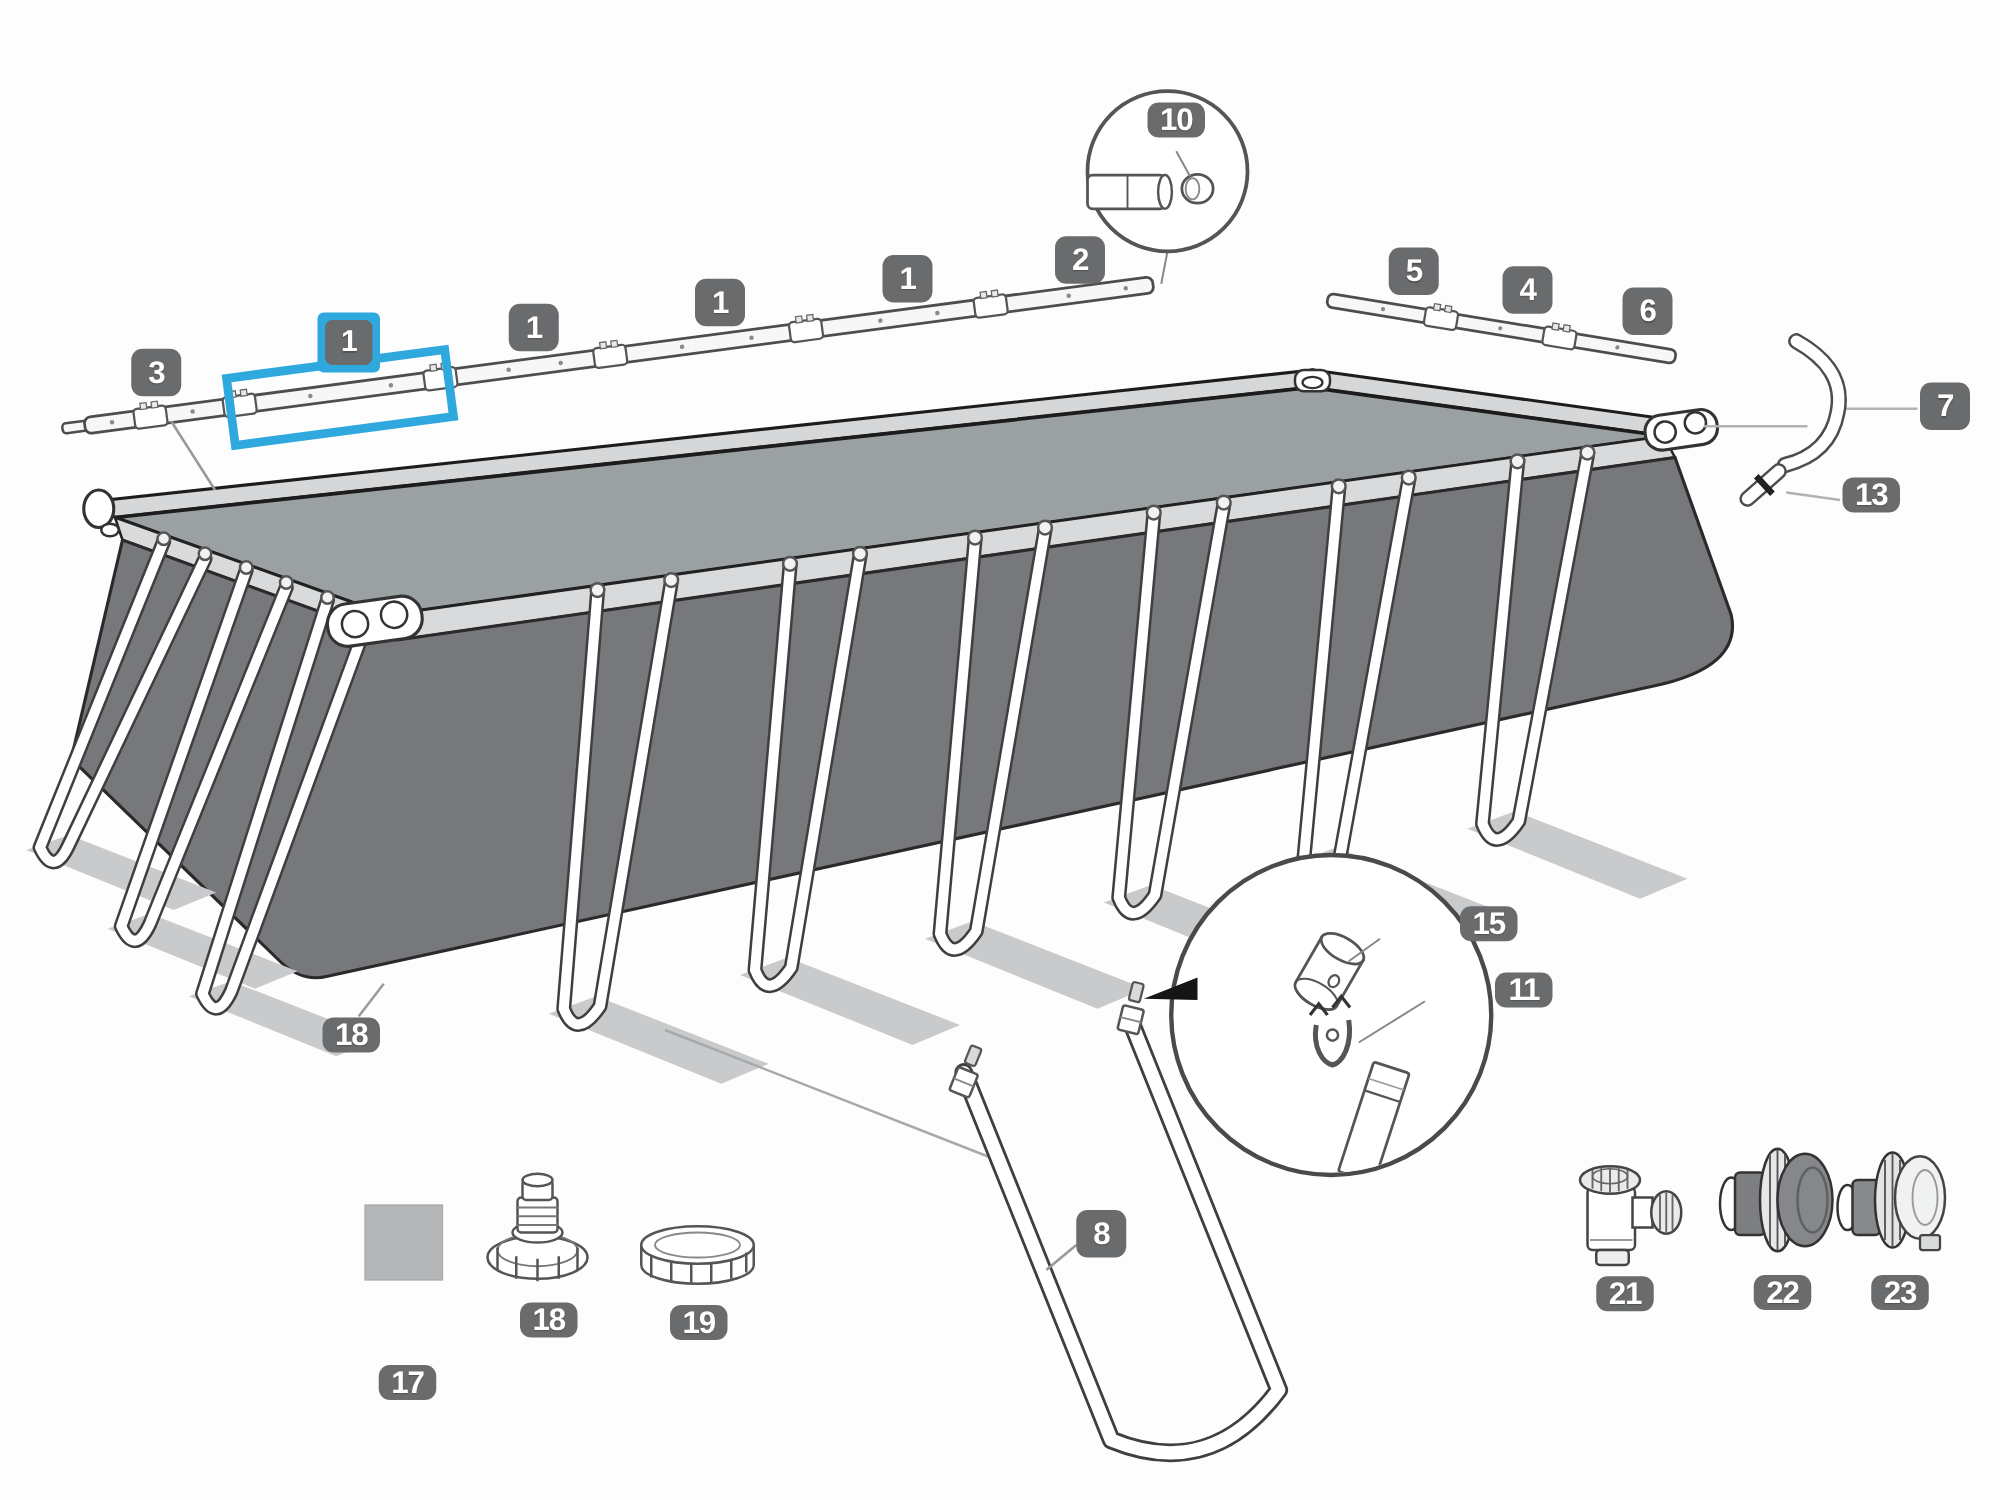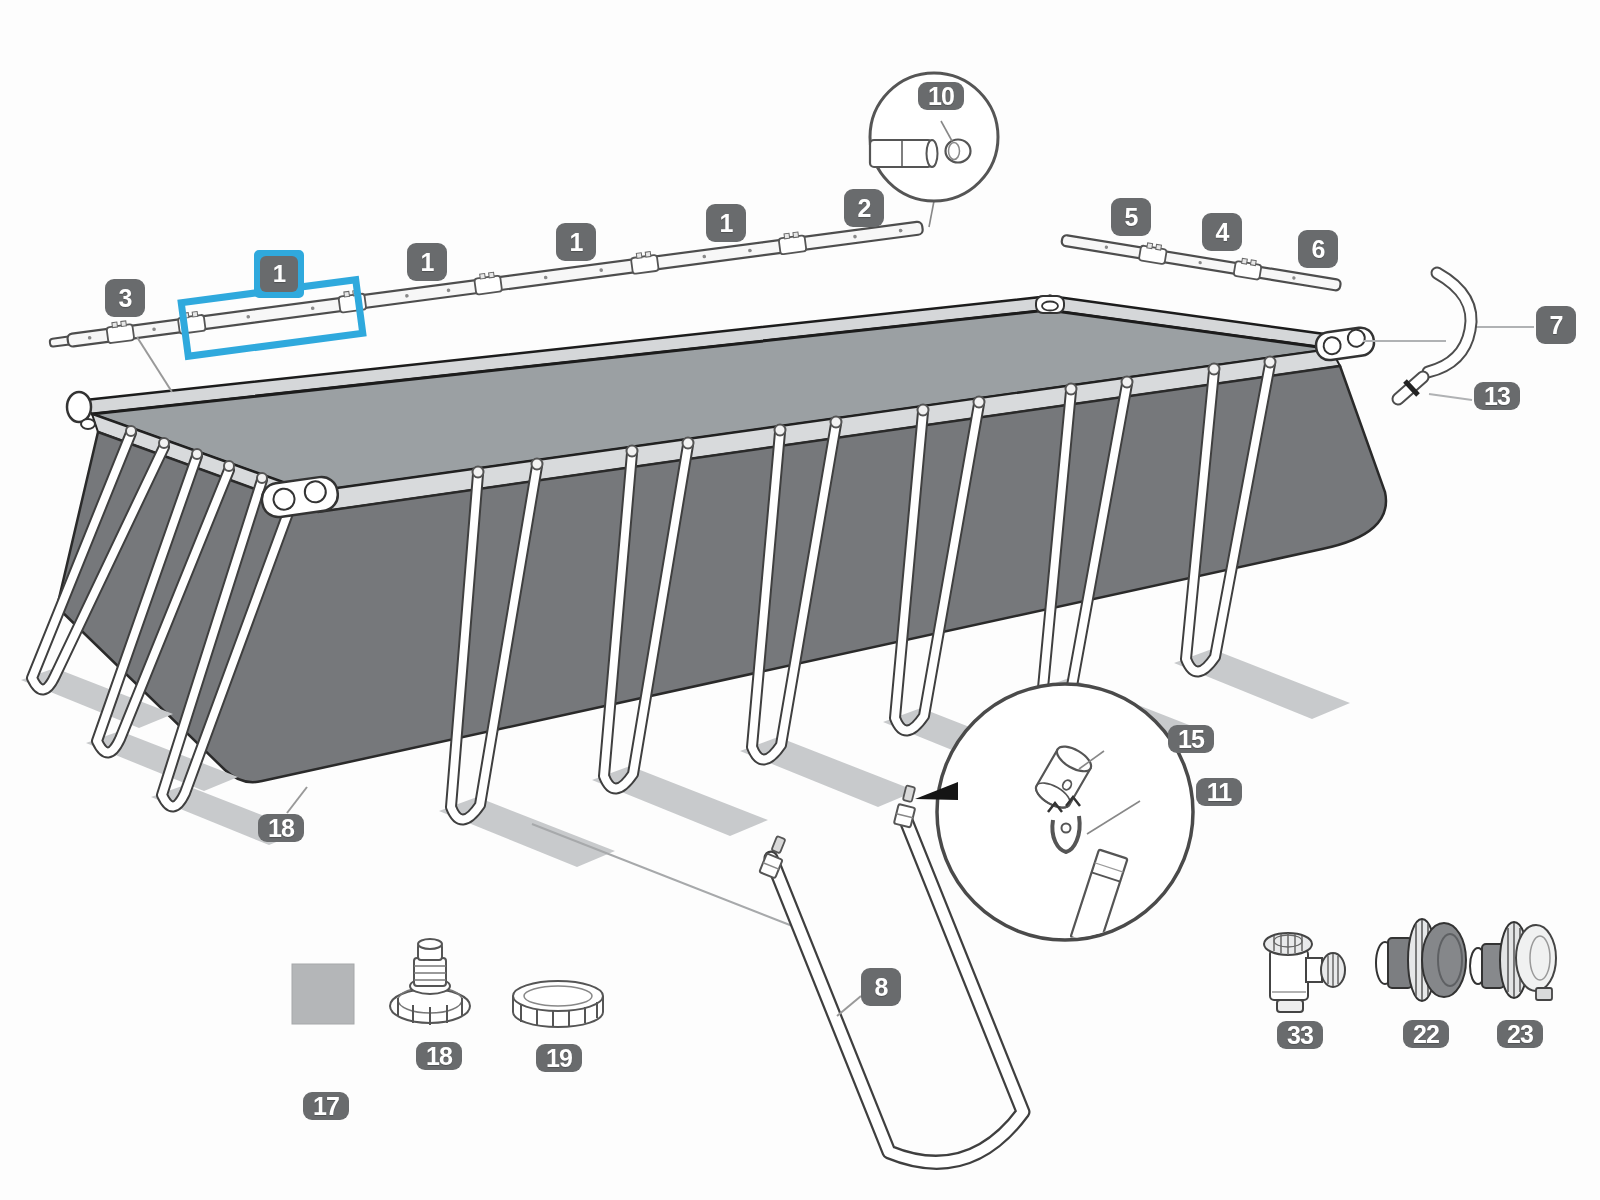--- a/index.html
+++ b/index.html
@@ -348,17 +348,17 @@
 <div class="badge b1" style="left:1298px;top:230px">6</div>
 <div class="badge b1" style="left:1536px;top:306px">7</div>
 <div class="badge b2w" style="left:1474px;top:382px">13</div>
 <div class="badge b2w" style="left:258px;top:814px">18</div>
 <div class="badge b1" style="left:861px;top:968px">8</div>
 <div class="badge b2w" style="left:1168px;top:725px">15</div>
 <div class="badge b2w" style="left:1196px;top:778px">11</div>
 <div class="badge b2w" style="left:303px;top:1092px">17</div>
 <div class="badge b2w" style="left:416px;top:1042px">18</div>
 <div class="badge b2w" style="left:536px;top:1044px">19</div>
-<div class="badge b2w" style="left:1277px;top:1021px">33</div>
+<div class="badge b2w" style="left:1277px;top:1021px">21</div>
 <div class="badge b2w" style="left:1403px;top:1020px">22</div>
 <div class="badge b2w" style="left:1497px;top:1020px">23</div>
 
 </div>
 
 </body></html>

